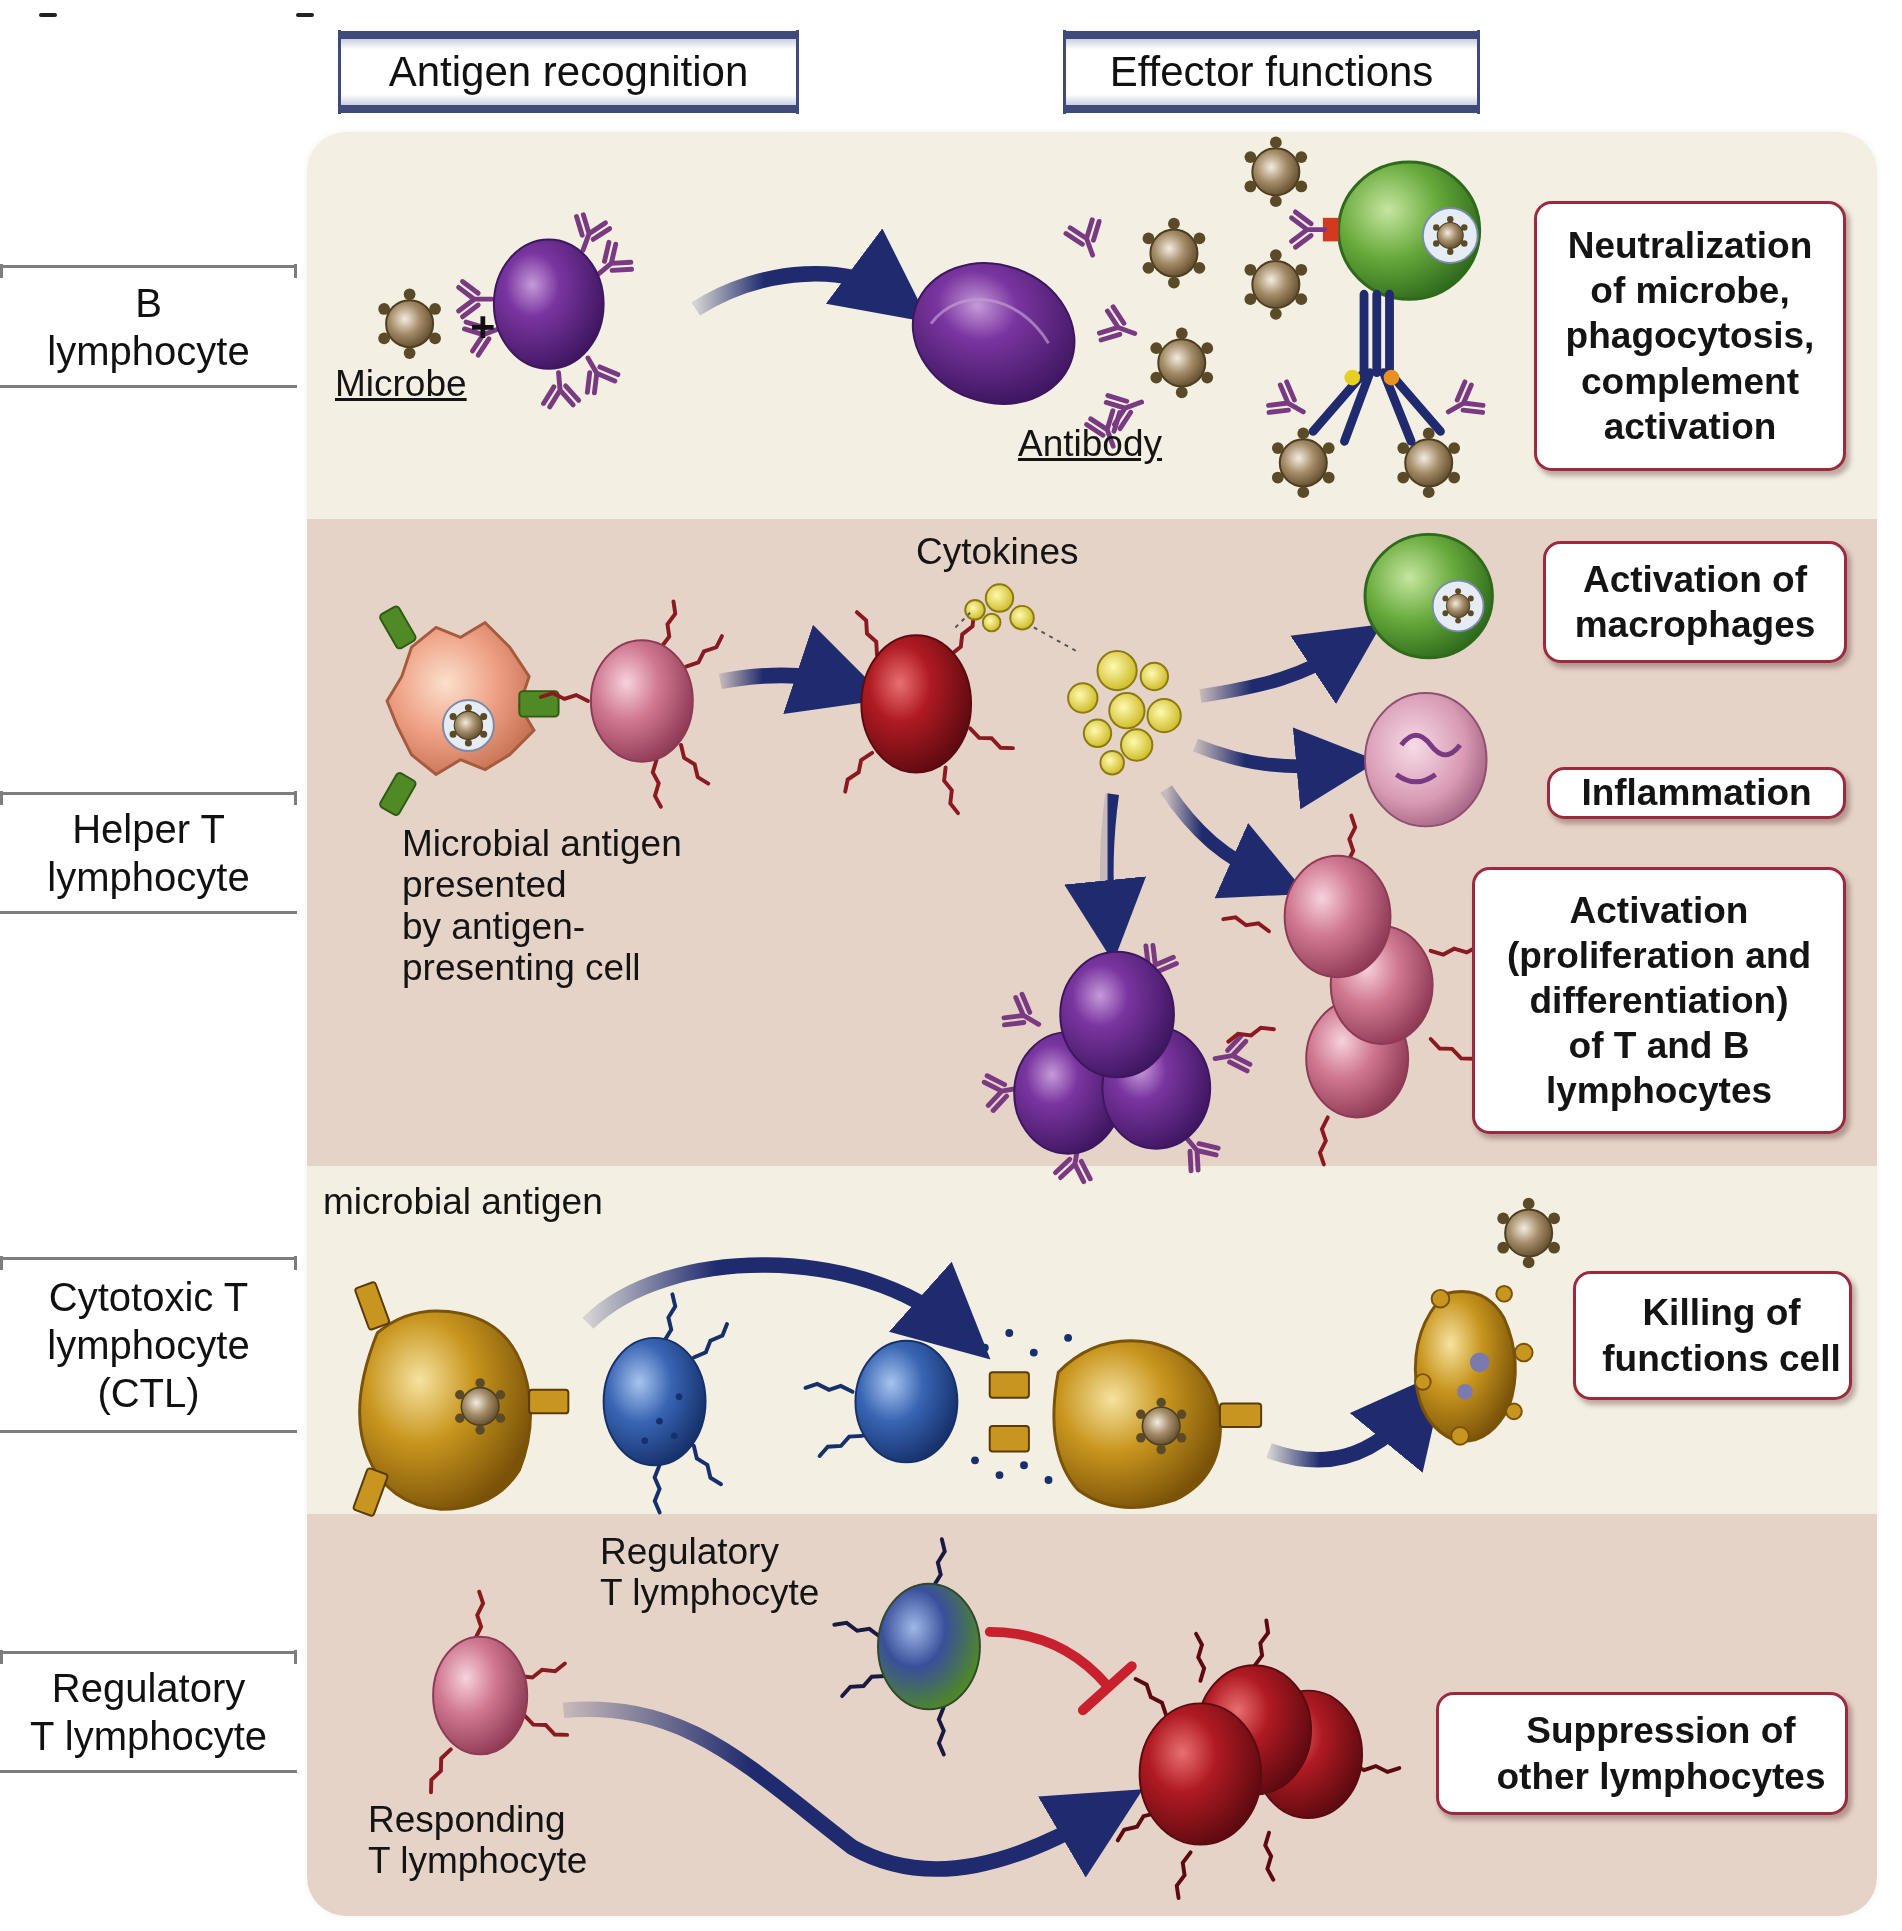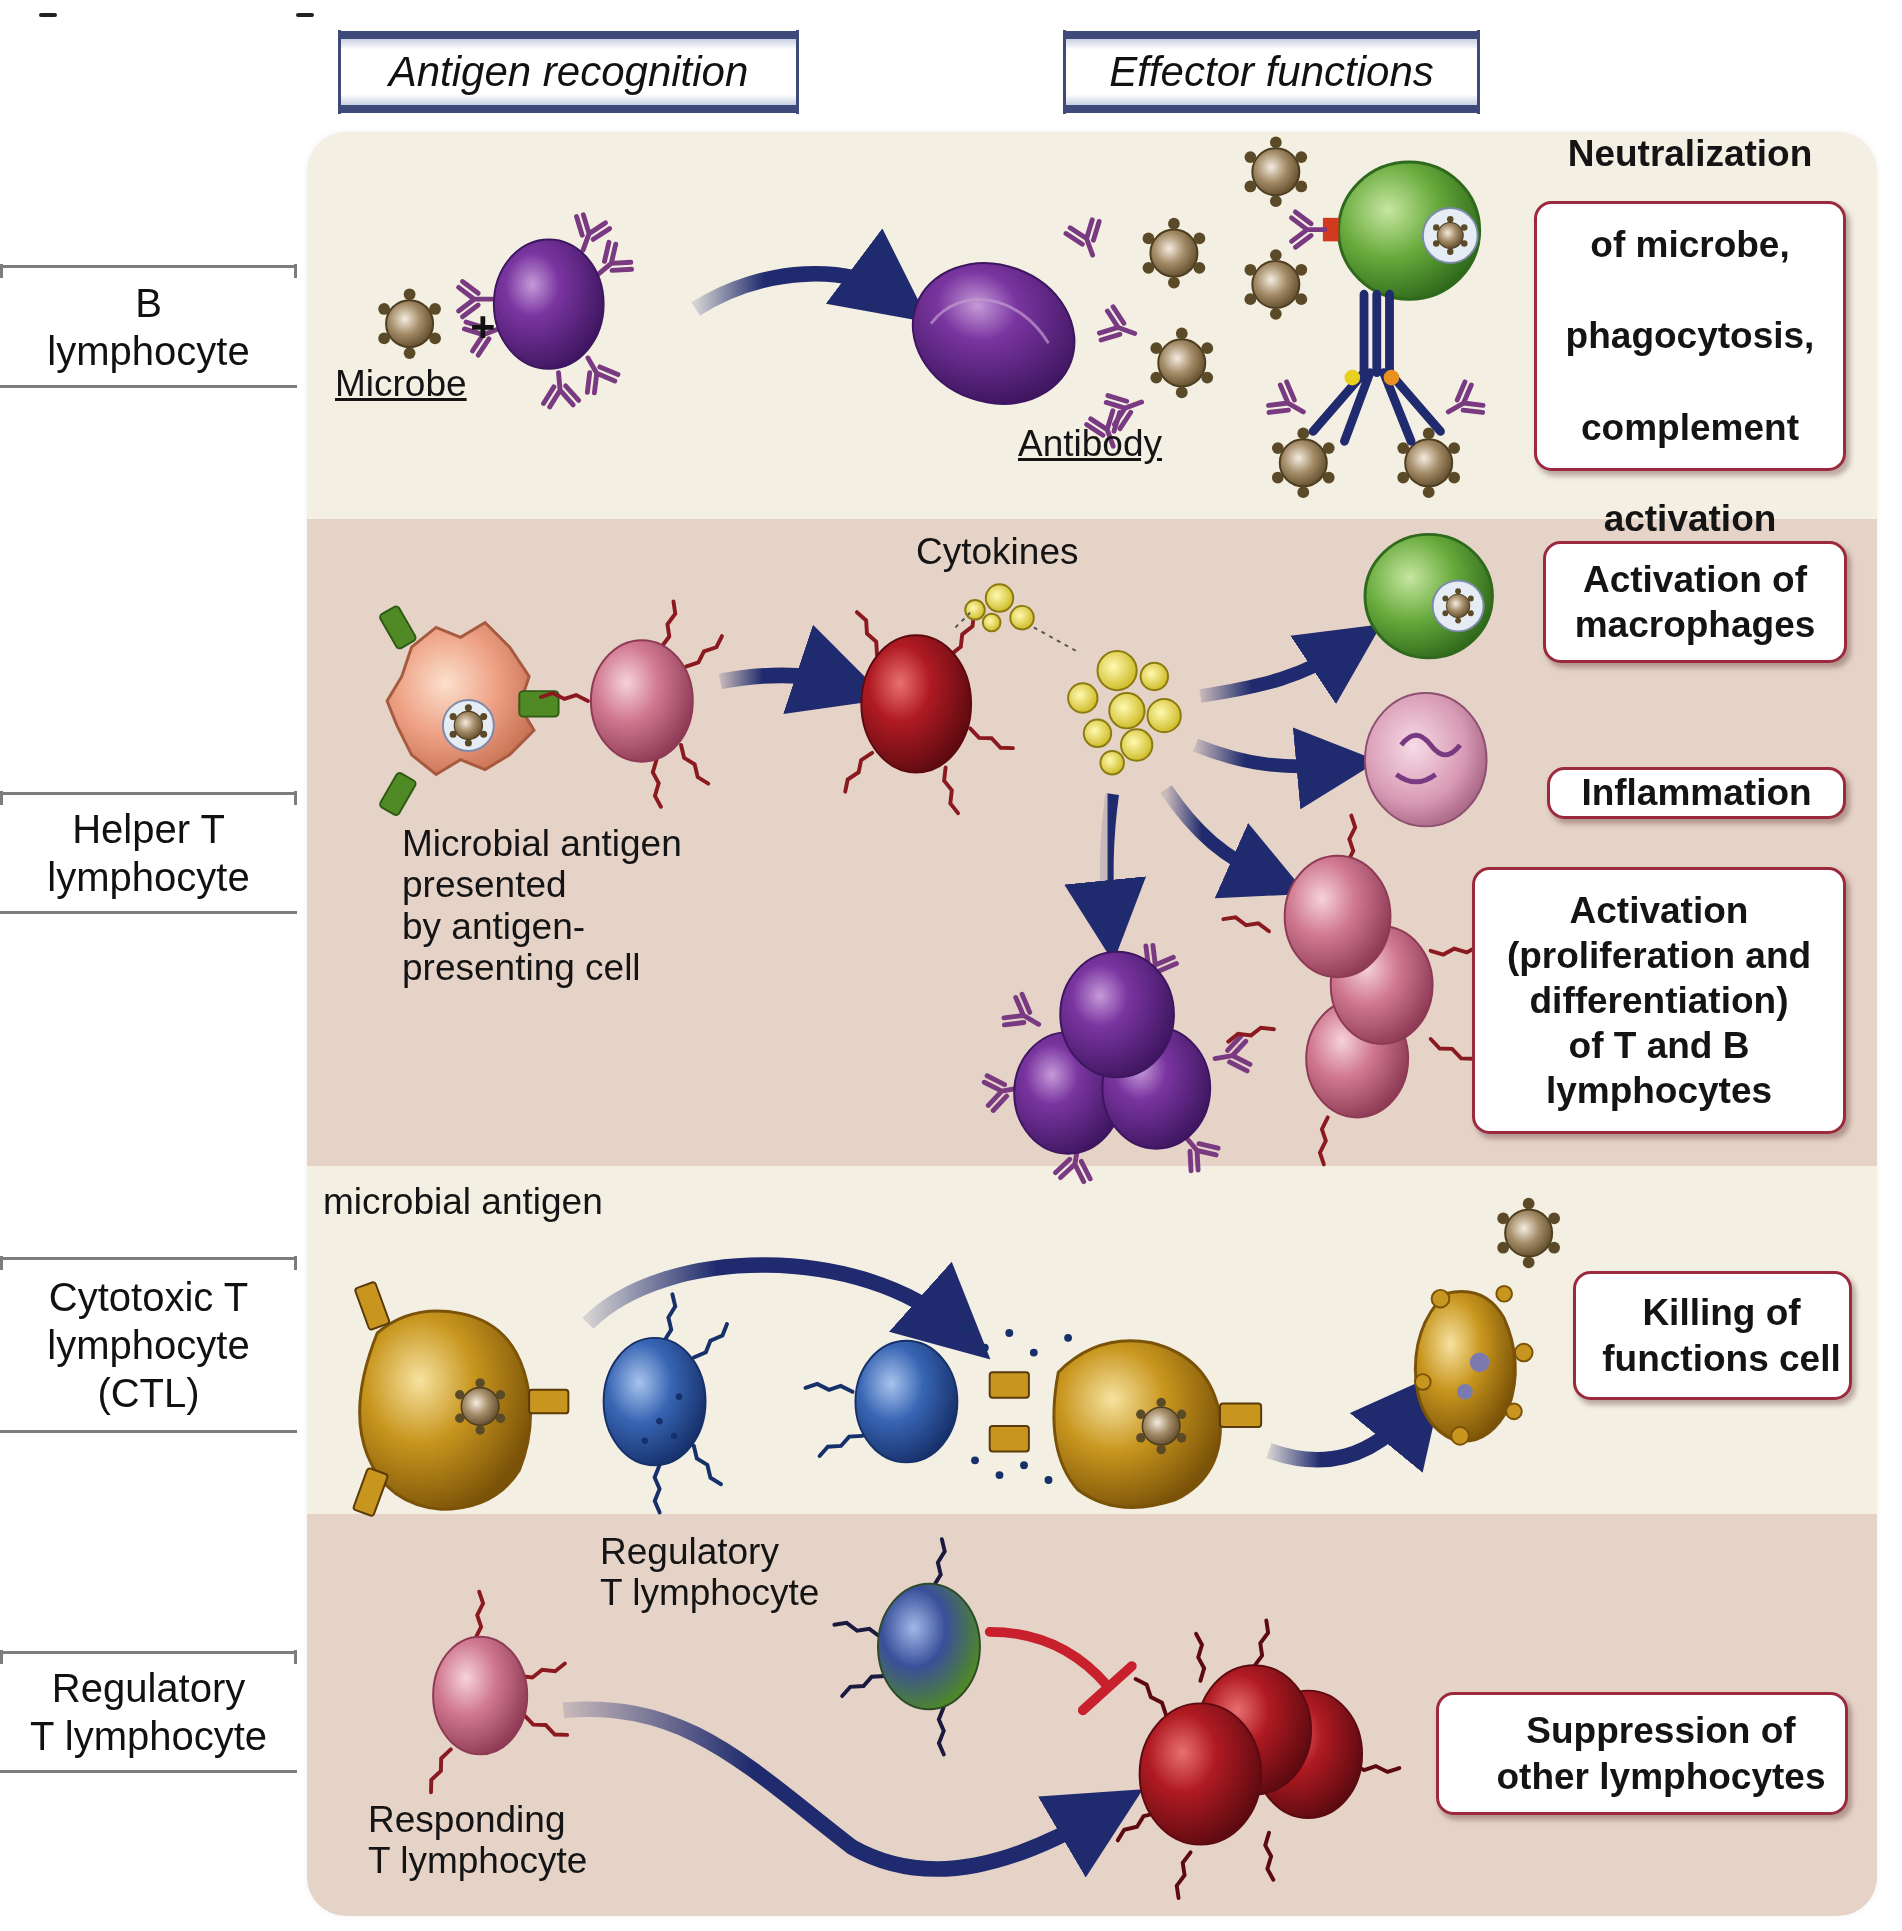--- a/index.html
+++ b/index.html
@@ -1,20 +1,20 @@
 <!DOCTYPE html>
 <html><head>
 <meta charset="utf-8">
 <style>
   html,body{margin:0;padding:0;background:#ffffff;}
   body{width:1902px;height:1932px;position:relative;overflow:hidden;font-family:"Liberation Sans",sans-serif;color:#111;}
   .tick{position:absolute;top:12.7px;width:17.6px;height:3.9px;background:#222;border-radius:2px;}
   .col-head{position:absolute;top:31px;height:82px;display:flex;align-items:center;justify-content:center;font-size:42px;color:#111;
     border-top:8.8px solid #3d4a7a;border-bottom:8.8px solid #3d4a7a;box-sizing:border-box;
-    background:linear-gradient(#c9d0e3 0,#ffffff 16%,#ffffff 84%,#c9d0e3 100%);font-style:italic;}
+    background:linear-gradient(#c9d0e3 0,#ffffff 16%,#ffffff 84%,#c9d0e3 100%);}
   .col-head:before,.col-head:after{content:"";position:absolute;top:-8.8px;bottom:-8.8px;width:2.9px;background:#3d4a7a;}
   .col-head:before{left:0}.col-head:after{right:0}
   .row-label{position:absolute;left:0;width:297px;box-sizing:border-box;border-top:3.9px solid #7d7d7d;border-bottom:3.9px solid #7d7d7d;
     background:#fff;display:flex;flex-direction:column;align-items:center;justify-content:center;font-size:40px;line-height:1.2;text-align:center;color:#111;}
   .row-label:before,.row-label:after{content:"";position:absolute;top:-3.9px;height:13.7px;width:2.9px;background:#7d7d7d;}
   .row-label:before{left:0}.row-label:after{right:0}
   .panel-wrap{position:absolute;left:307px;top:132px;width:1570px;height:1784px;border-radius:39px;overflow:hidden;box-shadow:0 0 7.8px rgba(0,0,0,0.06);}
   .band{position:absolute;left:0;width:100%;}
   .band.light{background:#f4efe3;}
   .band.pink{background:#e6d3c8;}
@@ -417,21 +417,21 @@
 
 <div class="caption" style="left:600px;top:1531px;">
   <div class="txt">Regulatory</div>
   <div class="txt">T lymphocyte</div>
 </div>
 <div class="caption" style="left:368px;top:1799px;">
   <div class="txt">Responding</div>
   <div class="txt">T lymphocyte</div>
 </div>
 
-<div class="outcome" style="left:1534px;top:201px;width:312px;height:270px;gap:46px;">
+<div class="outcome" style="left:1534px;top:201px;width:312px;height:270px;">
   <span class="txt">Neutralization</span>
   <span class="txt">of microbe,</span>
   <span class="txt">phagocytosis,</span>
   <span class="txt">complement</span>
   <span class="txt">activation</span>
 </div>
 
 <div class="outcome" style="left:1543px;top:541px;width:304px;height:122px;">
   <span class="txt">Activation of</span>
   <span class="txt">macrophages</span>

